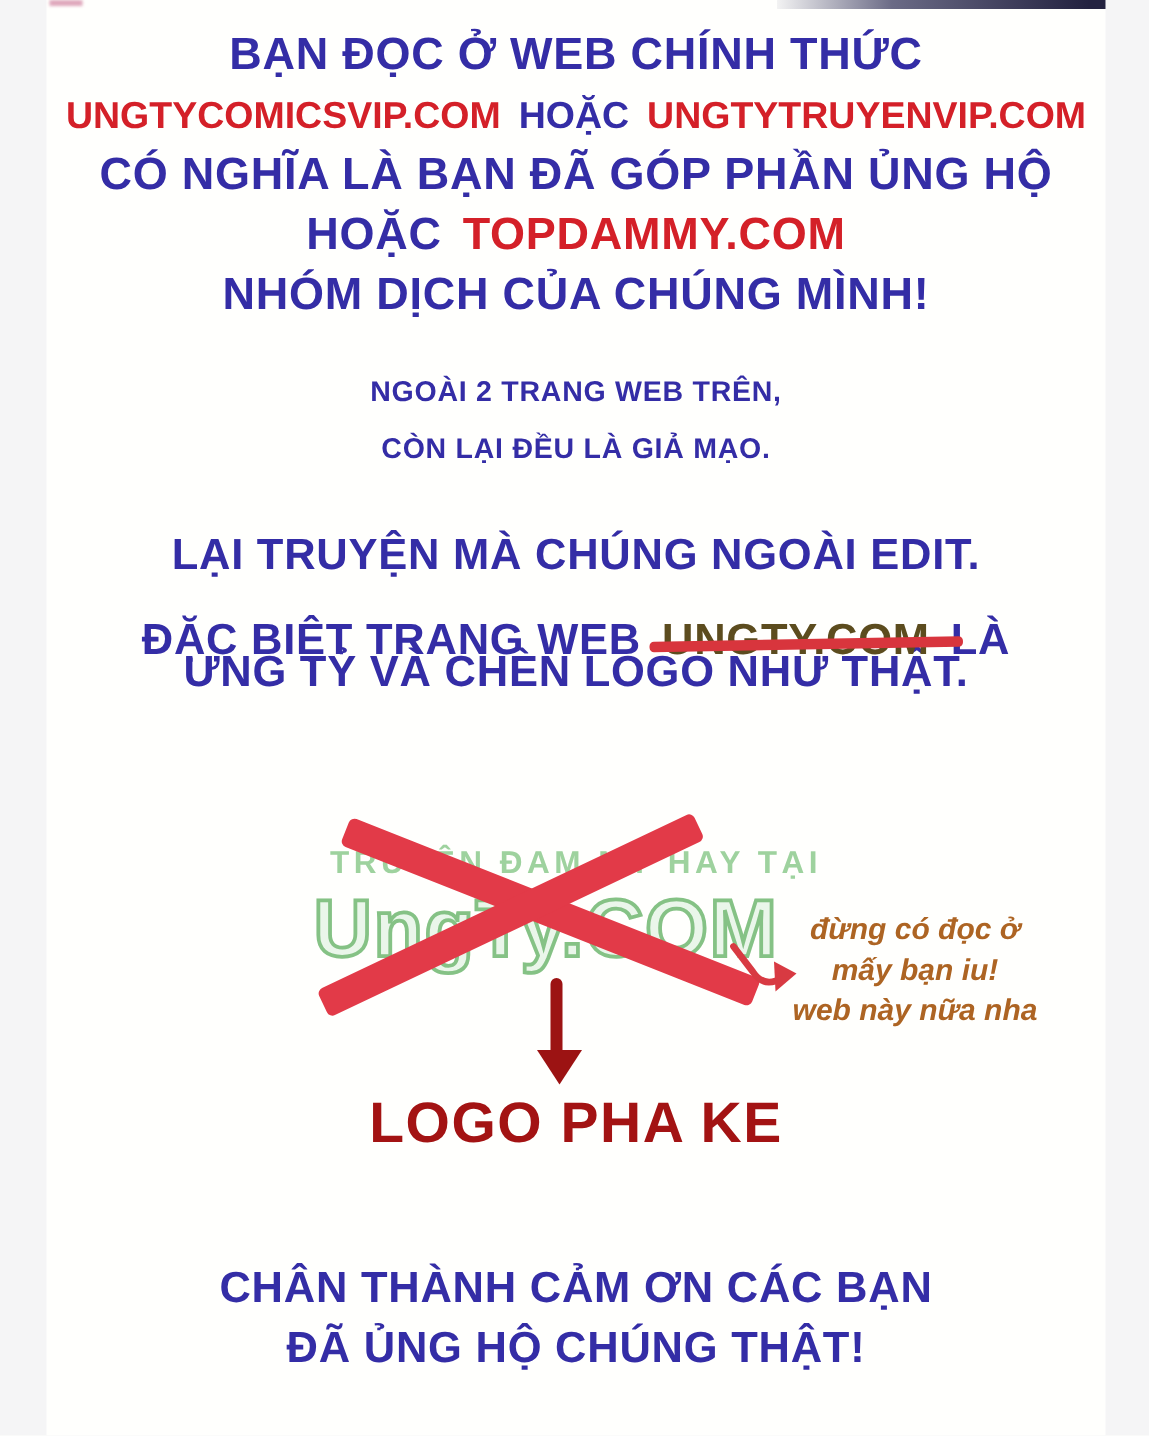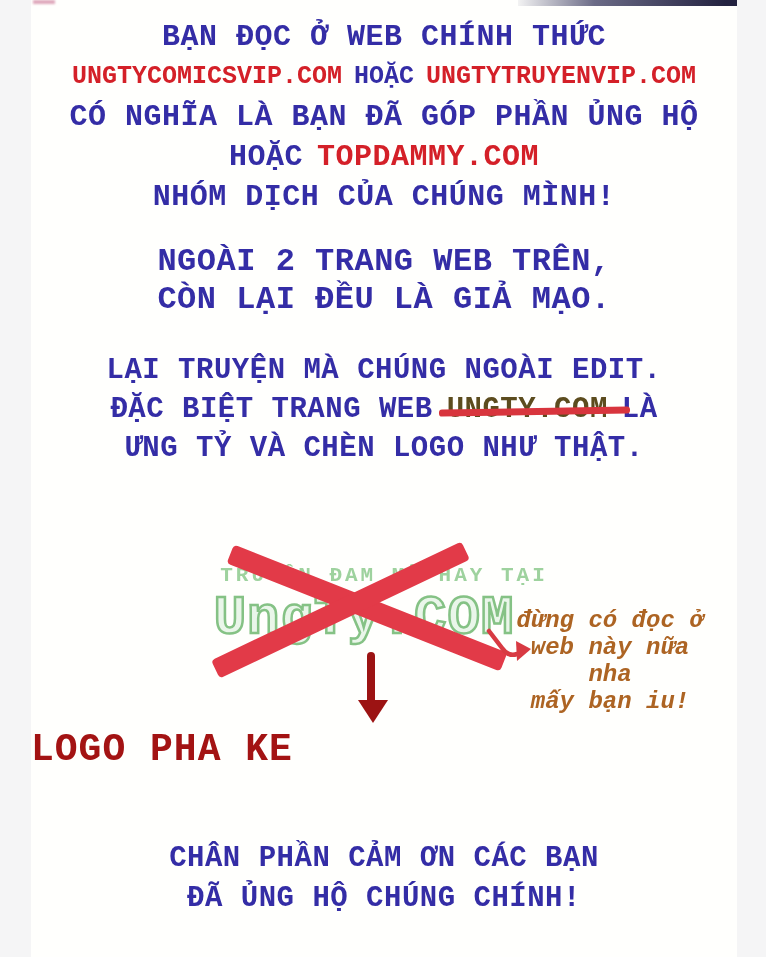--- a/index.html
+++ b/index.html
@@ -3,21 +3,21 @@
 <meta charset="utf-8">
 <style>
   * { margin:0; padding:0; box-sizing:border-box; }
   html,body { width:766px; height:957px; }
   body {
     font-family:"Liberation Sans","DejaVu Sans",sans-serif;
     background:#f5f5f6;
     position:relative;
     overflow:hidden;
   }
-  .page { position:absolute; inset:0;font-family:Liberation Mono, monospace; }
+  .page { position:absolute; inset:0; }
   .panel {
     position:absolute; left:31px; right:29px; top:0; bottom:0;
     background:#fffffd;
   }
   
   .remnant-pink {
     position:absolute; left:33px; top:0; width:22px; height:4px;
     background:#dfa8bc; filter:blur(1px);
   }
   .remnant-navy {
@@ -25,23 +25,23 @@
     background:linear-gradient(to right, rgba(100,100,125,0.08), #6b6b86 35%, #232240 95%);
   }
   .tblock { position:absolute; left:31px; width:706px; text-align:center; }
   .line { white-space:nowrap; font-weight:bold; letter-spacing:0.5px; }
   .blue { color:#342da6; }
   .red  { color:#d42028; }
   .hdr .line { height:40px; line-height:40px; font-size:30px; }
   .hdr .urls { font-size:25px; letter-spacing:0; }
   .hdr .urls span { margin:11px 6px; }
   .hdr .line3 span { margin:0 7px; }
-  .notice .line { height:38px; line-height:38px; font-size:32px; }
+  .notice .line { height:38px; line-height:38px; font-size:19px; }
   .warn .line { height:39px; line-height:39px; font-size:29px; }
-  .warn .line span { margin:0 7px; }
+  .warn .line span { margin:18px 7px; }
   .fake-url {
     color:#5c4c1e; position:relative; display:inline-block;
   }
   .fake-url::after {
     content:""; position:absolute; left:-8px; right:-22px; top:45%;
     height:7px; background:#d8353d; border-radius:3px;
     transform:rotate(-1deg);
   }
   
   .logo-tagline {
@@ -64,26 +64,26 @@
     position:absolute; left:367px; top:652px; width:8px; height:52px;
     background:#9c1313; border-radius:4px;
   }
   .down-arrow-head {
     position:absolute; left:358px; top:700px; width:0; height:0;
     border-left:15px solid transparent; border-right:15px solid transparent;
     border-top:23px solid #9c1313;
   }
   .logo-caption {
     position:absolute; left:31px; width:706px; top:728px; height:44px;
-    text-align:left; font-size:38px; font-weight:bold; letter-spacing:1px;
+    text-align:center; font-size:38px; font-weight:bold; letter-spacing:1px;
     color:#a31313;
   }
   .hand-note {
     position:absolute; left:502px; top:607px; width:216px;
-    text-align:center; font-size:24px; font-weight:bold; font-style:italic;
+    text-align:center; font-size:20px; font-weight:bold; font-style:italic;
     line-height:27px; color:#ad6423;
   }
   .thanks .line { height:40px; line-height:40px; font-size:29px; }
 </style>
 </head>
 <body>
 
 <div class="page">
   <div class="panel"></div>
   <div class="remnant-pink"></div>
@@ -115,21 +115,21 @@
   <svg class="curve-arrow" width="48" height="44" viewBox="0 0 48 44">
     <path d="M3,3 L16,20 Q22,29 31,26" stroke="#d83a42" stroke-width="4.5" fill="none" stroke-linecap="round"></path>
     <path d="M30,13 L45,21 L31,33 Z" fill="#d83a42"></path>
   </svg>
   <div class="down-arrow-shaft"></div>
   <div class="down-arrow-head"></div>
   <div class="logo-caption">LOGO PHA KE</div>
 
   <div class="hand-note">
     <div>đừng có đọc ở</div>
+    <div>mấy bạn iu!</div>
     <div>web này nữa nha</div>
-    <div>mấy bạn iu!</div>
   </div>
 
   <div class="tblock thanks" style="top:839px;">
-    <div class="line blue">CHÂN PHẦN CẢM ƠN CÁC BẠN</div>
-    <div class="line blue">ĐÃ ỦNG HỘ CHÚNG CHÍNH!</div>
+    <div class="line blue">CHÂN THÀNH CẢM ƠN CÁC BẠN</div>
+    <div class="line blue">ĐÃ ỦNG HỘ CHÚNG THẬT!</div>
   </div>
 </div>
 
 </body></html>

